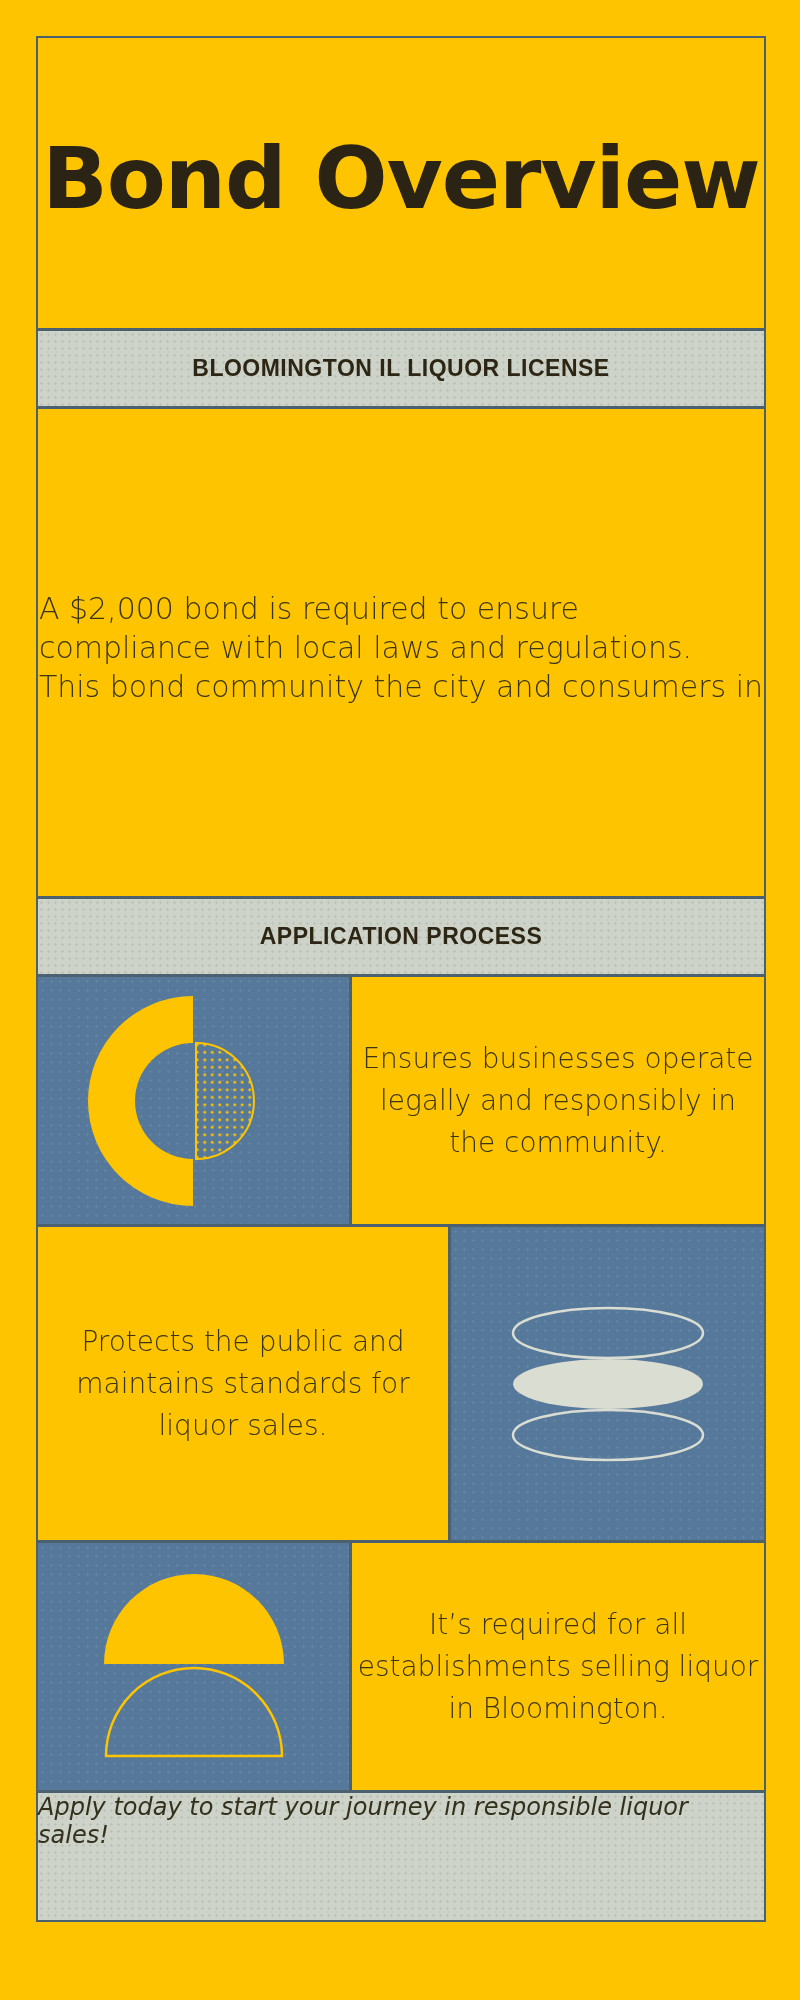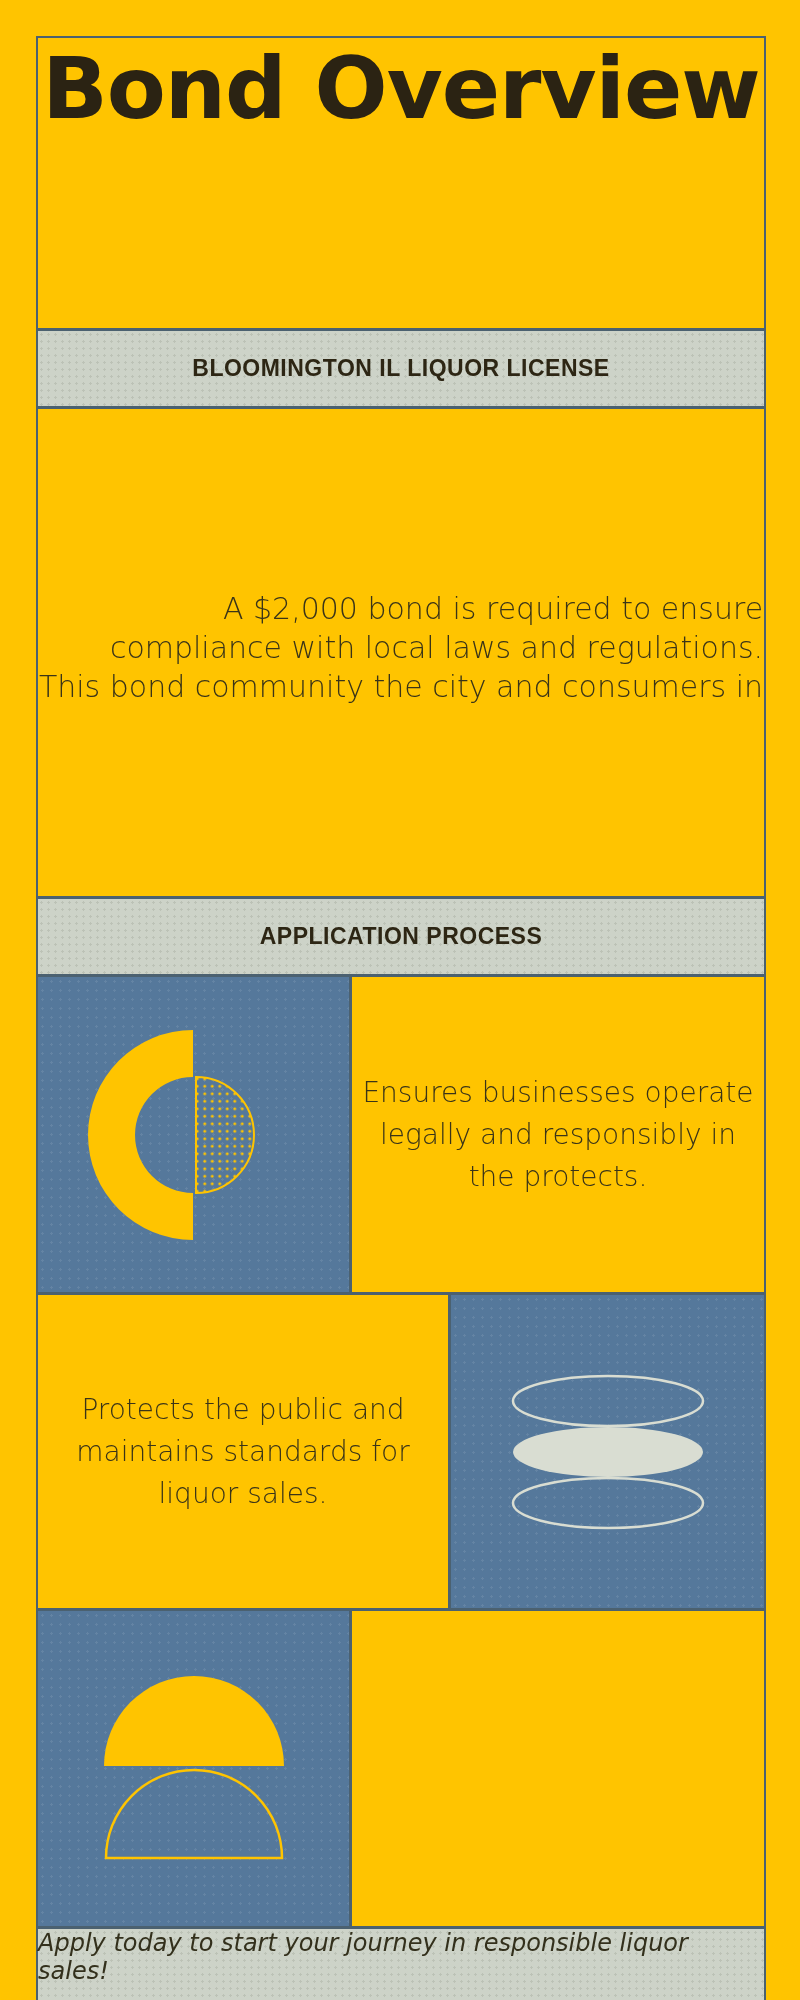--- a/index.html
+++ b/index.html
@@ -17,21 +17,21 @@
     width: 730px;
     border: 2px solid #4B6170;
     background: #FFC400;
   }
   .sec { border-top: 3px solid #4B6170; }
   .sec.first { border-top: none; }
 
   
   .title-panel {
     height: 280px;
-    display: flex; justify-content: center;
+    display: flex; align-items: center; justify-content: center;
     background: #FFC400;
   }
   .title-panel h1 {
     margin: 0;
     font-size: 86px;
     font-weight: 800;
     letter-spacing: -1px;
     color: #2B2313;
   }
 
@@ -48,34 +48,34 @@
     font-weight: 700;
     font-size: 23px;
     letter-spacing: 0.5px;
     color: #2D2614;
   }
 
   
   .intro-panel {
     height: 480px;
     display: flex; align-items: center; justify-content: center;
-    text-align: right;
+    text-align: left;
     background: #FFC400;
   }
   .intro-text {
     font-size: 30px;
     font-weight: 300;
     line-height: 39px;
     color: #3A3418;
   }
   .intro-text span { display: block; }
 
   
   .split { display: flex; }
-  .row-a { height: 318px; }
+  .row-a { height: 250px; }
   .row-b { height: 316px; }
   .icon-panel {
     background-color: #55789B;
     background-image: radial-gradient(circle, rgba(255,255,255,0.09) 1px, transparent 1.4px);
     background-size: 9px 9px;
     display: flex; align-items: center; justify-content: center;
   }
   .icon-left { width: 314px; border-right: 3px solid #4B6170; }
   .icon-right { flex: 1; }
   .text-panel {
@@ -140,21 +140,21 @@
           </pattern>
         </defs>
         <path d="M112,15 A105,105 0 0 0 112,225 L112,178 A58,58 0 0 1 112,62 Z" fill="#FFC400"></path>
         <path d="M115,62 A58,58 0 0 1 115,178 Z" fill="url(#dotpat)" stroke="#FFC400" stroke-width="2"></path>
       </svg>
     </div>
     <div class="text-panel text-right">
       <div>
         <span>Ensures businesses operate</span>
         <span>legally and responsibly in</span>
-        <span>the protects.</span>
+        <span>the community.</span>
       </div>
     </div>
   </section>
 
   <section class="sec split row-b">
     <div class="text-panel text-left">
       <div>
         <span>Protects the public and</span>
         <span>maintains standards for</span>
         <span>liquor sales.</span>
@@ -169,19 +169,26 @@
     </div>
   </section>
 
   <section class="sec split row-a">
     <div class="icon-panel icon-left">
       <svg width="200" height="185" viewBox="0 0 200 185" aria-hidden="true">
         <path d="M10,90 A90,90 0 0 1 190,90 Z" fill="#FFC400"></path>
         <path d="M12,182 A88,88 0 0 1 188,182 Z" fill="none" stroke="#FFC400" stroke-width="2.5"></path>
       </svg>
     </div>
+    <div class="text-panel text-right">
+      <div>
+        <span>It’s required for all</span>
+        <span>establishments selling liquor</span>
+        <span>in Bloomington.</span>
+      </div>
+    </div>
   </section>
 
   <section class="sec footer-panel">
     <div class="footer-text">Apply today to start your journey in responsible liquor sales!</div>
   </section>
 
 </div>
 
 </body></html>

